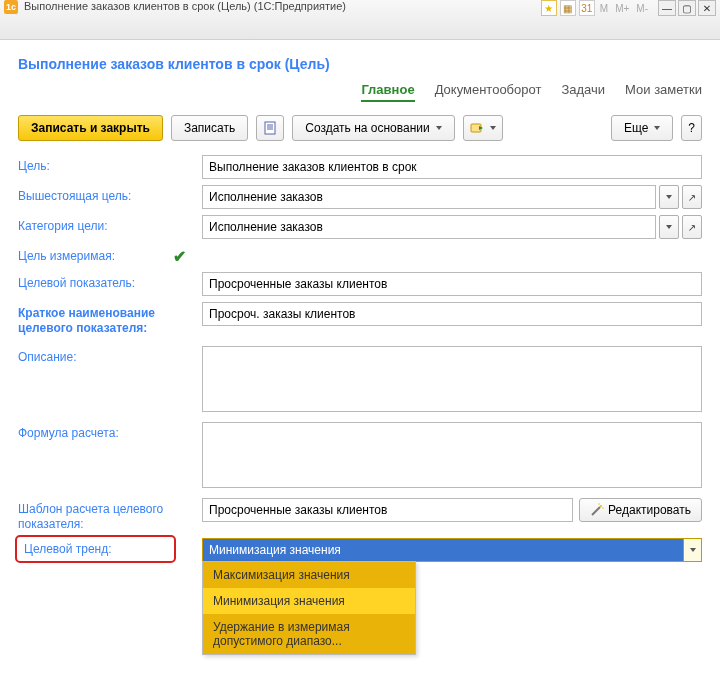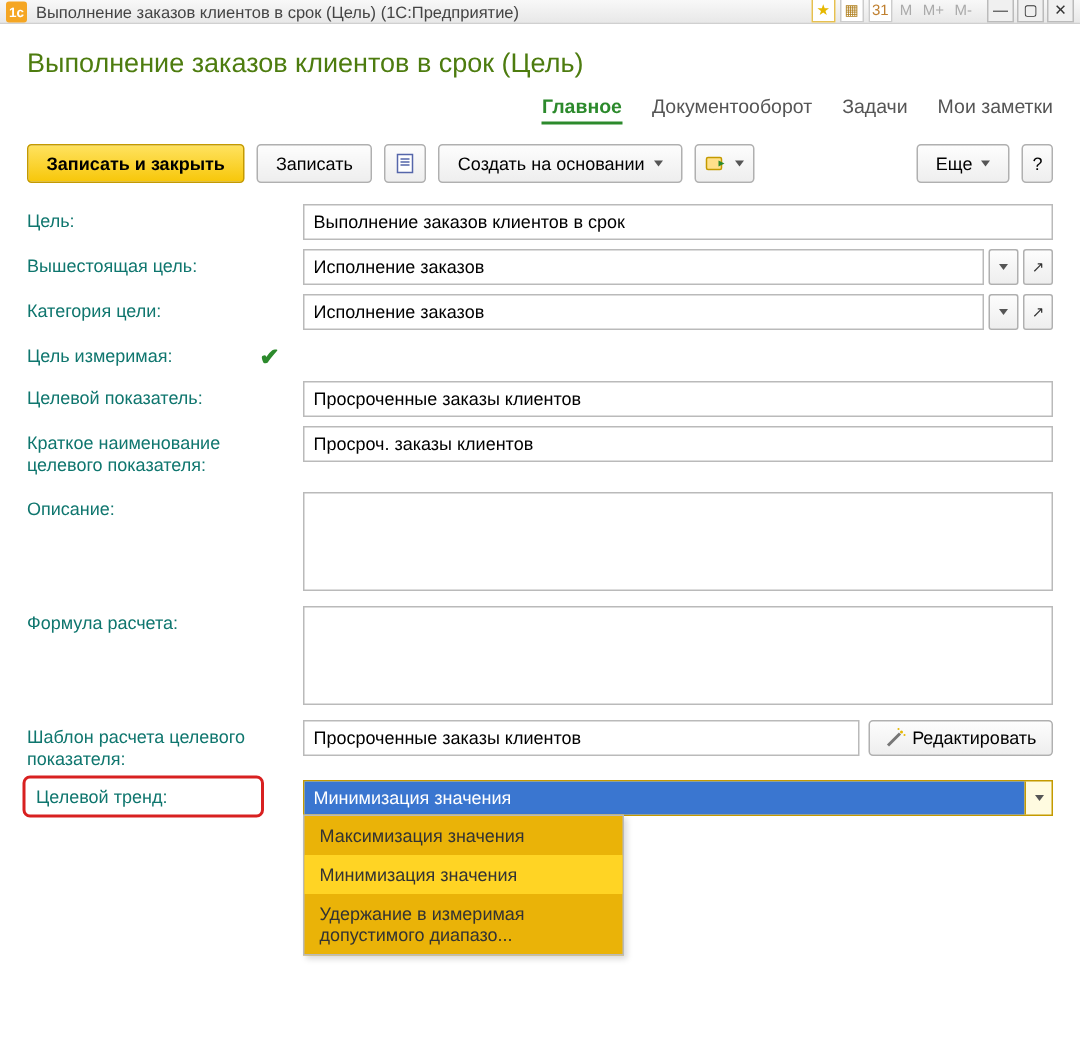--- a/index.html
+++ b/index.html
@@ -7,25 +7,25 @@
   body {
     font-family: Arial, sans-serif;
     font-size: 12px;
     color: #333;
     background: #fff;
     width: 720px;
     height: 691px;
     overflow: hidden;
   }
   .window-title-bar {
-    height: 16px;
+    height: 40px;
     background: linear-gradient(to bottom, #f8f8f8, #e8e8e8);
     border-bottom: 1px solid #d0d0d0;
     display: flex;
-    align-items: flex-end;
+    align-items: flex-start;
     padding: 0 4px;
   }
   .title-icon {
     width: 14px; height: 14px;
     background: #f5a623;
     border-radius: 2px;
     margin-right: 6px;
     display: flex;
     align-items: center;
     justify-content: center;
@@ -58,24 +58,24 @@
     display: flex; align-items: center; justify-content: center;
     border: 1px solid #bbb;
     background: #f0f0f0;
     cursor: pointer;
     font-size: 10px;
   }
   .content {
     padding: 12px 18px;
   }
   h1 {
-    font-size: 18px;
-    font-weight: normal;
+    font-size: 14px;
+    font-weight: bold;
     margin: 4px 0 10px 0;
-    color: #4d7c0f;
+    color: #3b82f6;
   }
   .tabs {
     display: flex;
     gap: 20px;
     border-bottom: 1px solid transparent;
     margin-bottom: 12px;
     justify-content: flex-end;
   }
   .tab {
     font-size: 13px;
@@ -123,21 +123,21 @@
   .form { }
   .row {
     display: flex;
     align-items: flex-start;
     margin-bottom: 6px;
   }
   .row .label {
     width: 155px;
     padding-top: 4px;
     font-size: 12px;
-    color: #0f766e;
+    color: #3b82f6;
   }
   .row .field {
     flex: 1;
     display: flex;
     gap: 3px;
     padding-left: 29px;
   }
   .input, .textarea {
     flex: 1;
     border: 1px solid #bababa;
@@ -328,21 +328,21 @@
     </div>
 
     <div class="row">
       <div class="label">Целевой показатель:</div>
       <div class="field">
           <input class="input" value="Просроченные заказы клиентов" style="">
         </div>
     </div>
 
     <div class="row">
-      <div class="label" style="width:155px;line-height:1.25;">Краткое наименование целевого показателя:</div>
+      <div class="label" style="width:155px;line-height:1.25;font-weight:bold;">Краткое наименование целевого показателя:</div>
       <div class="field">
           <input class="input" value="Просроч. заказы клиентов" style="">
         </div>
     </div>
 
     <div class="row" style="margin-top:10px;">
       <div class="label">Описание:</div>
       <div class="field">
           <textarea class="textarea" rows="4" style=""></textarea>
         </div>

